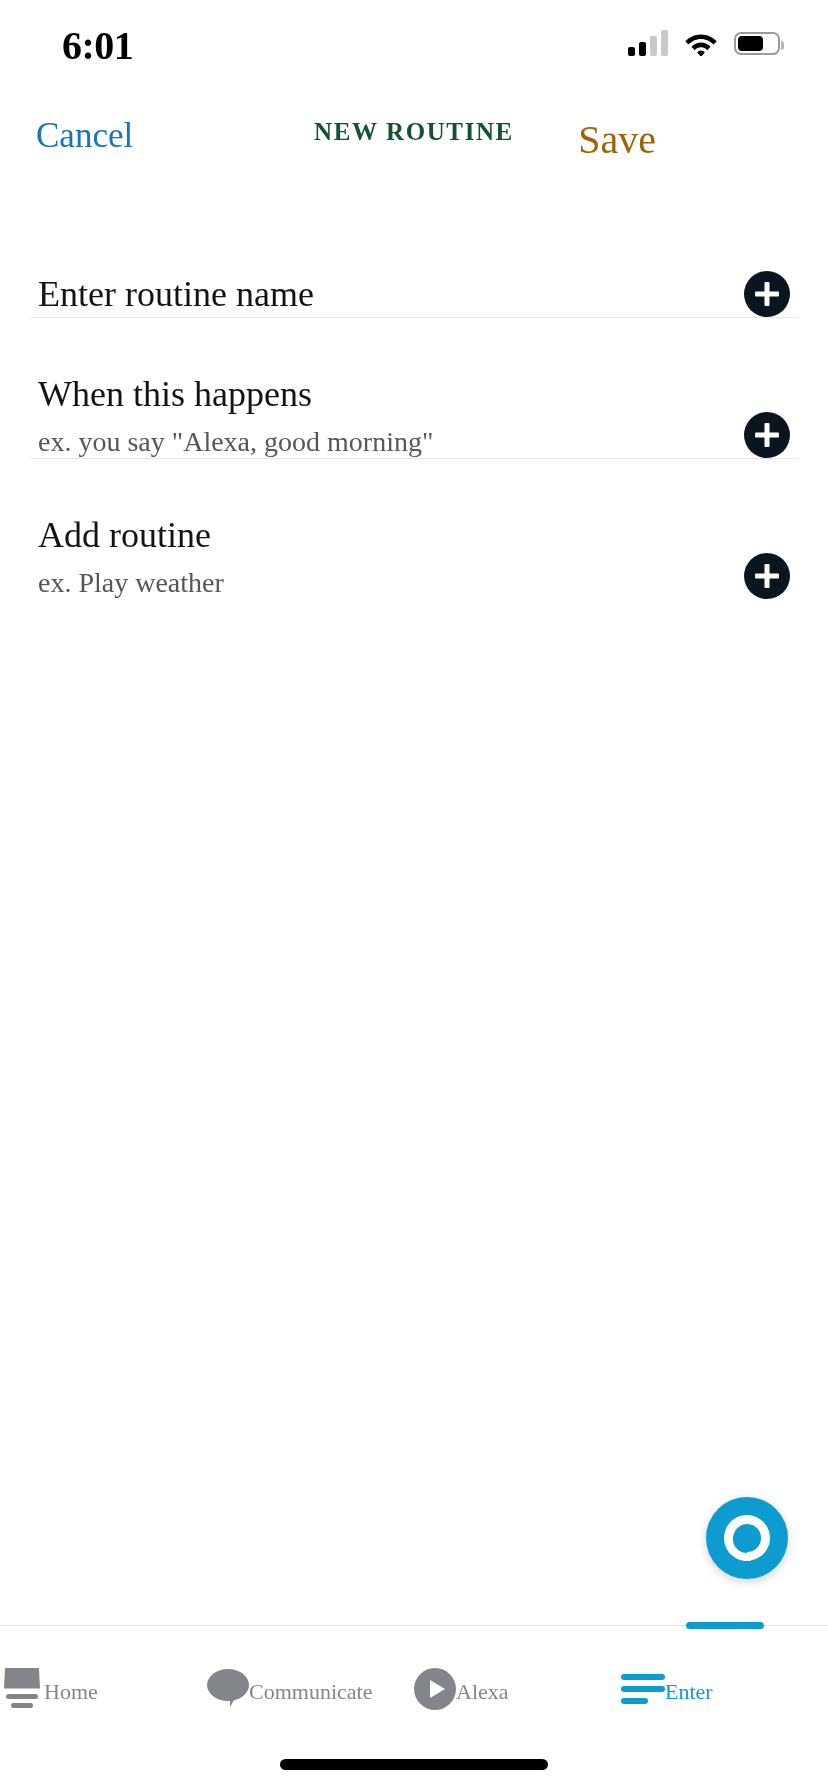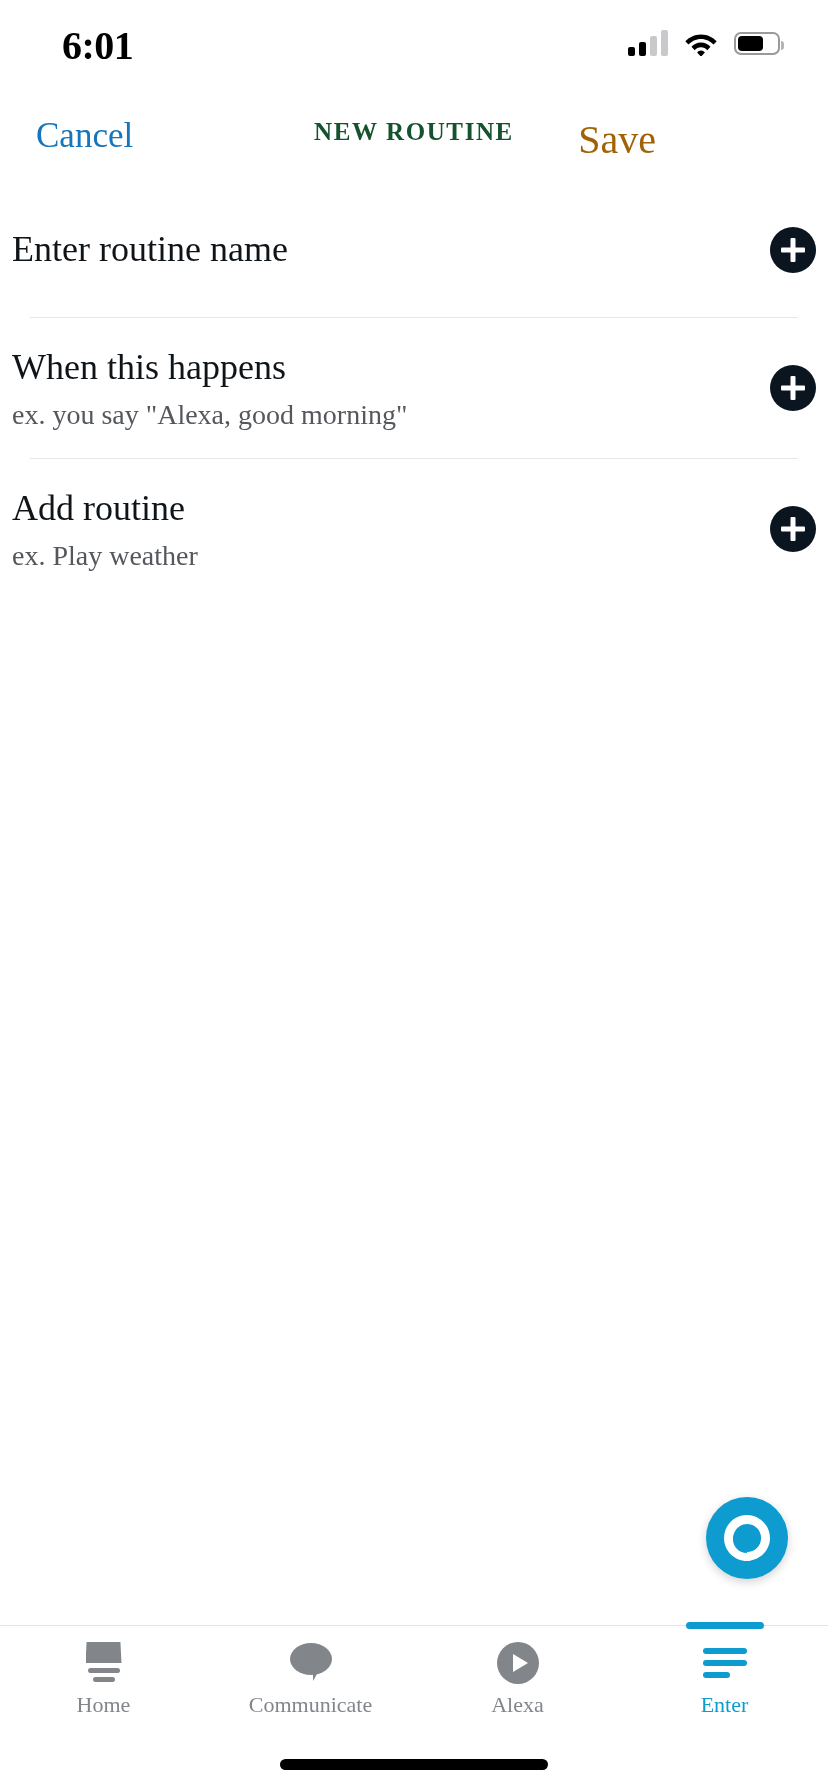--- a/index.html
+++ b/index.html
@@ -65,22 +65,22 @@
     letter-spacing:1.6px; color:#14532d;
   }
   .nav-save {
     position:absolute; right:40px; top:24px;
     font-size:40px; color:#a16207; font-weight:400;
   }
 
   
   .content { position:absolute; top:182px; left:0; width:828px; }
   .row {
-    position:relative; padding:0 12px;
-    display:flex; align-items:center; justify-content:space-between;
+    position:relative; padding:0 38px;
+    display:flex; align-items:flex-end; justify-content:space-between;
   }
   .row .texts { max-width:620px; }
   .row .title {
     font-size:36px; color:#0f1419; font-weight:400; line-height:1.25;
   }
   .row .sub {
     margin-top:9px; font-size:28px; color:#54585d; font-weight:400;
   }
   .plus {
     flex:0 0 auto;
@@ -113,21 +113,21 @@
   }
 
   
   .tabbar {
     position:absolute; left:0; bottom:55px; width:828px; height:112px;
     background:#fff; border-top:1px solid #e4e4e4;
     display:flex;
   }
   .tab {
     flex:1; position:relative;
-    display:flex; flex-direction:column; align-items:center; justify-content:flex-start;
+    display:flex; flex-direction:row; align-items:center; justify-content:flex-start;
     padding-top:14px;
   }
   .tab .ico { height:46px; display:flex; align-items:center; justify-content:center; }
   .tab .lbl { margin-top:6px; font-size:22px; color:#82868b; }
   .tab.active .lbl { color:#0e9cd0; }
   .tab .indicator {
     position:absolute; top:-4px; left:50%; transform:translateX(-50%);
     width:78px; height:7px; background:#0e9cd0; border-radius:4px;
   }
 

